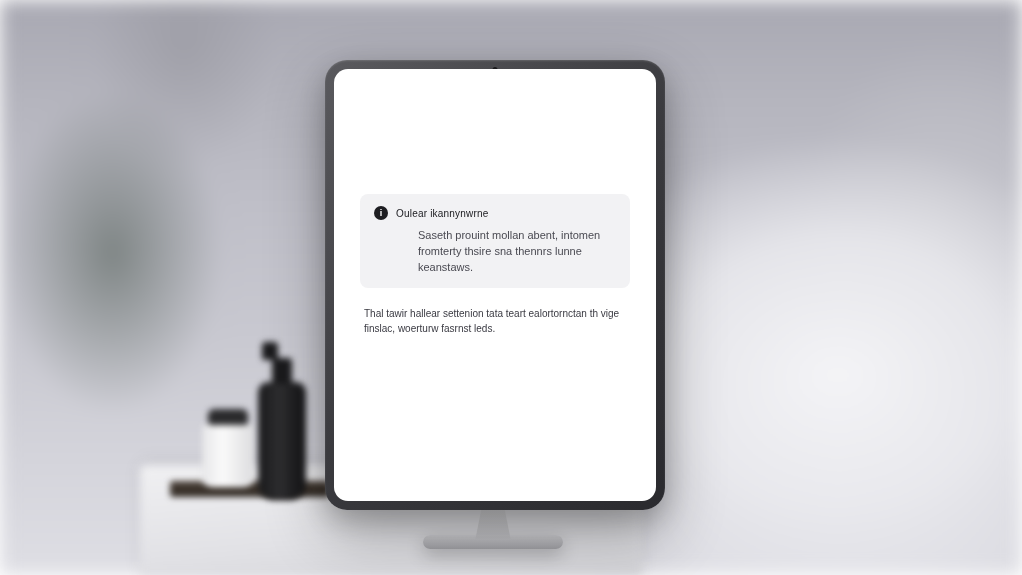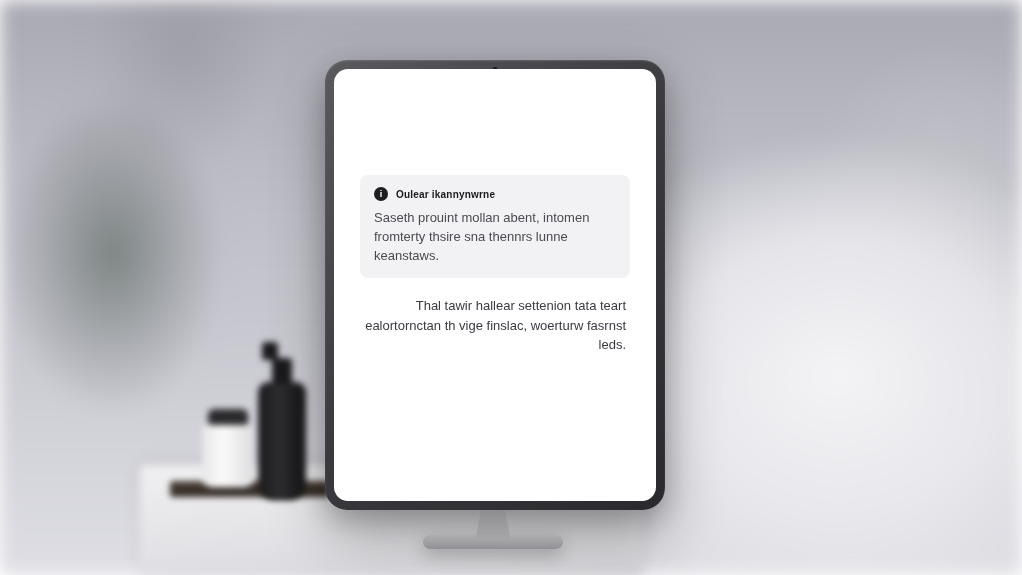--- a/index.html
+++ b/index.html
@@ -201,44 +201,44 @@
       display: flex;
       align-items: center;
       justify-content: center;
       font-size: 9px;
       font-weight: bold;
       flex-shrink: 0;
     }
     
     .card-title {
       font-size: 10px;
-      font-weight: 700;
+      font-weight: 400;
       color: #1a1a1e;
       letter-spacing: 0.2px;
     }
     
     .card-subtitle {
       font-size: 8.5px;
       color: #2a2a30;
       margin-bottom: 5px;
       line-height: 1.35;
     }
     
     .card-body {
-      font-size: 13px;
+      font-size: 11px;
       color: #4a4a52;
       line-height: 1.45;
+      margin-left: 44px;
     }
     
     .footnote {
-      font-size: 13px;
+      font-size: 10px;
       color: #3a3a42;
       line-height: 1.5;
       padding: 0 4px;
-      text-align: right;
     }
   </style>
 </head>
 <body>
 
 <div class="background"></div>
 <div class="table-surface"></div>
 <div class="tray"></div>
 <div class="cup"></div>
 <div class="bottle"></div>

